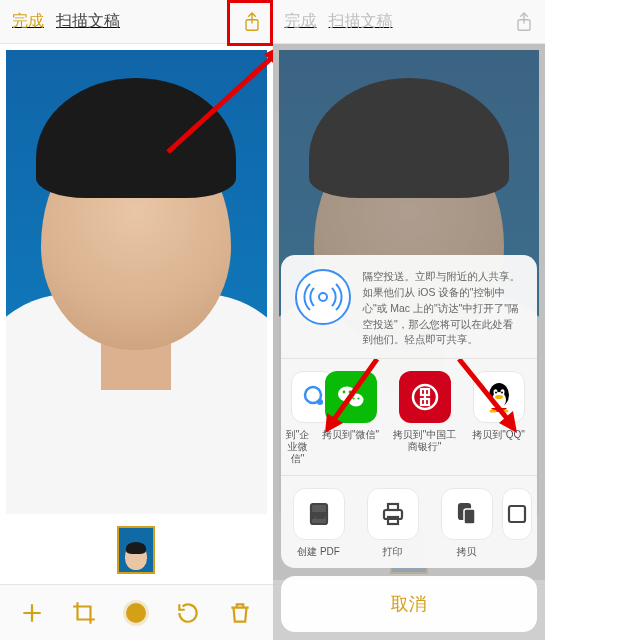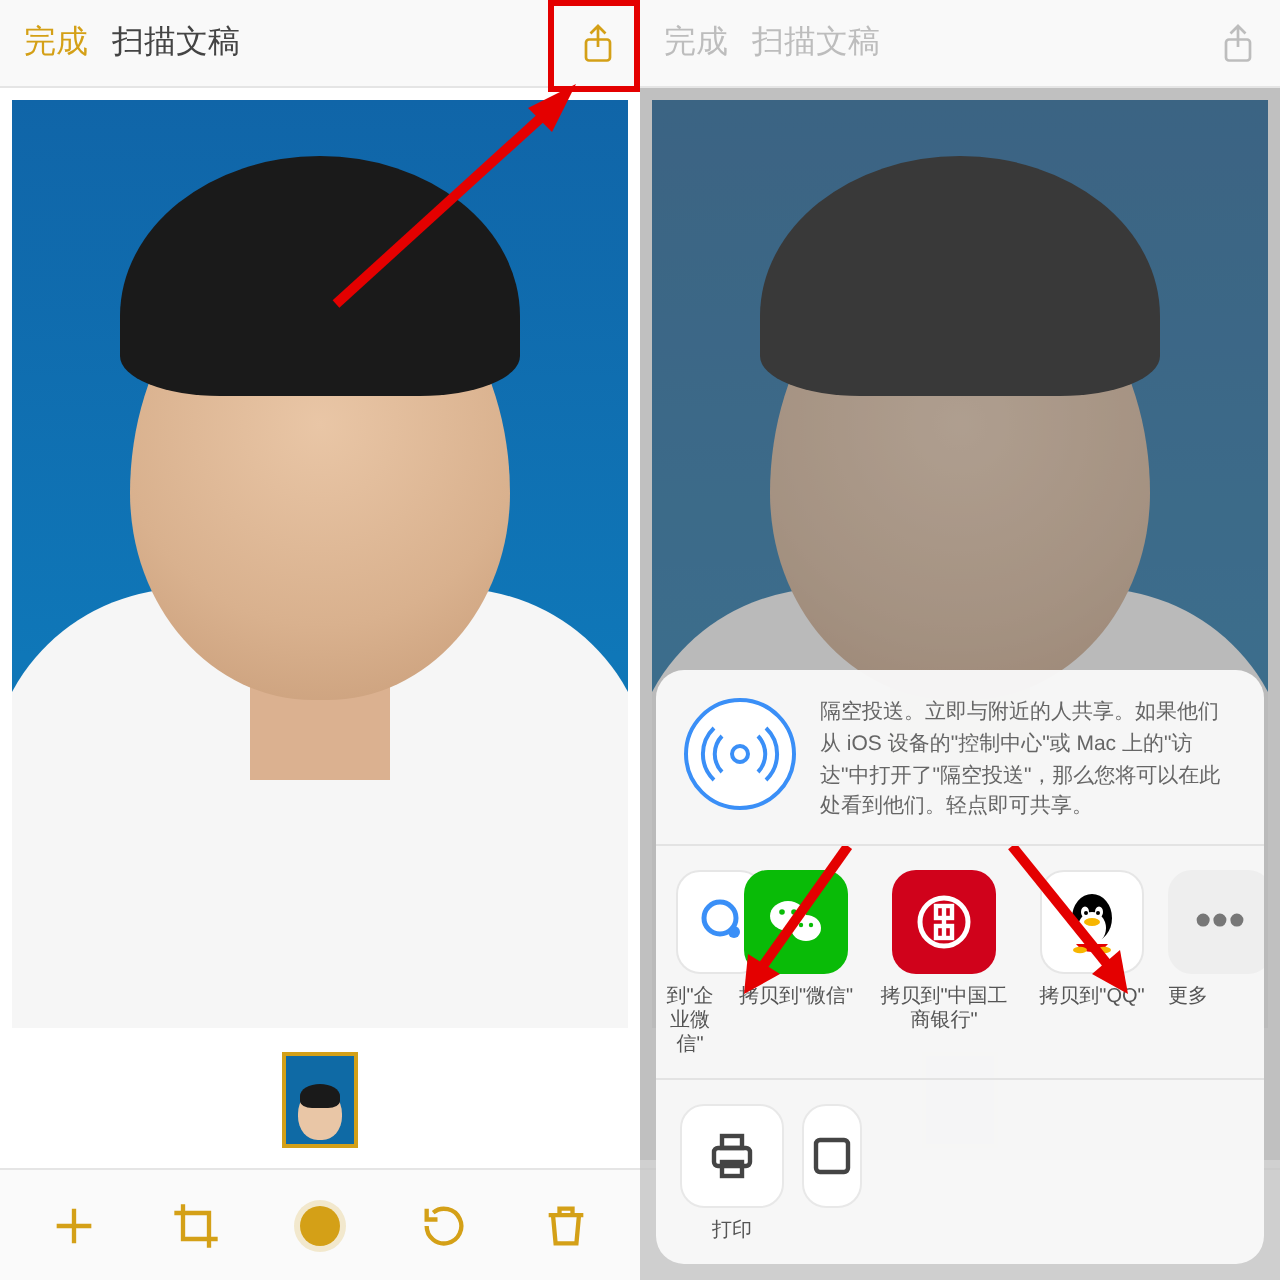--- a/index.html
+++ b/index.html
@@ -3,21 +3,21 @@
 <meta charset="utf-8">
 <style>
   * { box-sizing: border-box; margin: 0; padding: 0; }
   body {
     width: 640px; height: 640px;
     font-family: -apple-system, "PingFang SC", sans-serif;
     background: #fff;
     overflow: hidden;
     position: relative;
   }
-  .split { display: flex; width: 640px; height: 640px; }
+  .split { display: flex; width: 545px; height: 640px; text-decoration: underline; }
   .pane { width: 320px; height: 640px; position: relative; background: #fff; overflow: hidden; }
 
   
   .hdr {
     height: 44px; display: flex; align-items: center; justify-content: space-between;
     padding: 0 12px; background: #f9f9f9; border-bottom: 1px solid #e5e5e5;
     font-size: 16px;
   }
   .hdr .title { flex: 1; text-align: left; color: #444; font-weight: 500; }
   .hdr .left, .hdr .right { min-width: 44px; color: #d4a017; display:flex; align-items:center; }
@@ -329,35 +329,54 @@
           <div class="app half-right">
             <div class="app-ico more-ico">•••</div>
             <span>更多</span>
           </div>
         </div>
         <div class="divider"></div>
 
         <div class="action-row">
           <div class="act">
             <div class="act-ico">
+              <svg width="30" height="30" viewBox="0 0 30 30">
+                  <rect x="7" y="5" width="16" height="20" rx="2" fill="#5a5a5a"></rect>
+                  <text x="15" y="19" font-size="7" fill="#fff" text-anchor="middle" font-weight="700">PDF</text>
+                </svg>
+            </div>
+            <span>创建 PDF</span>
+          </div>
+          <div class="act">
+            <div class="act-ico">
               <svg width="28" height="28" viewBox="0 0 28 28">
                   <rect x="5" y="10" width="18" height="9" rx="2"></rect>
                   <rect x="9" y="4" width="10" height="6"></rect>
                   <rect x="9" y="17" width="10" height="7"></rect>
                 </svg>
             </div>
             <span>打印</span>
           </div>
+          <div class="act">
+            <div class="act-ico">
+              <svg width="28" height="28" viewBox="0 0 28 28">
+                  <rect x="6" y="4" width="11" height="15" rx="2" fill="#444"></rect>
+                  <rect x="11" y="9" width="11" height="15" rx="2" fill="#444" stroke="#fff" stroke-width="1.5"></rect>
+                </svg>
+            </div>
+            <span>拷贝</span>
+          </div>
           <div class="act half-right" style="width:24px">
             <div class="act-ico" style="width:30px">
               <svg width="22" height="22" viewBox="0 0 22 22">
                   <rect x="3" y="3" width="16" height="16" rx="2"></rect>
                 </svg>
             </div>
 
           </div>
         </div>
       </div>
 
+      <div class="cancel">取消</div>
     </div>
   </div>
 
 </div>
 
 </body></html>

